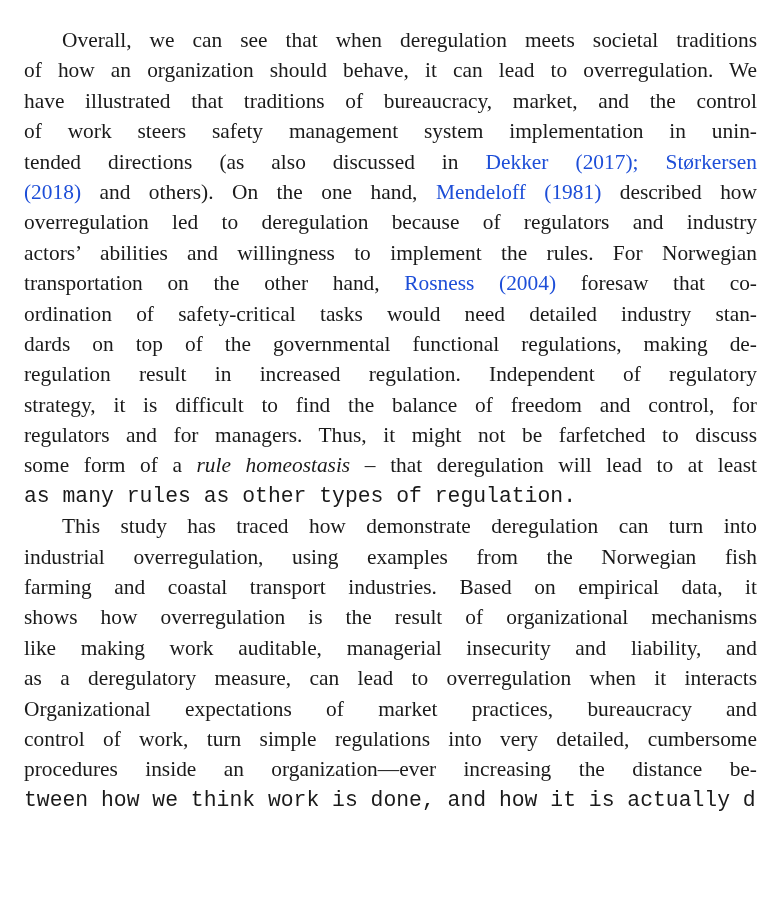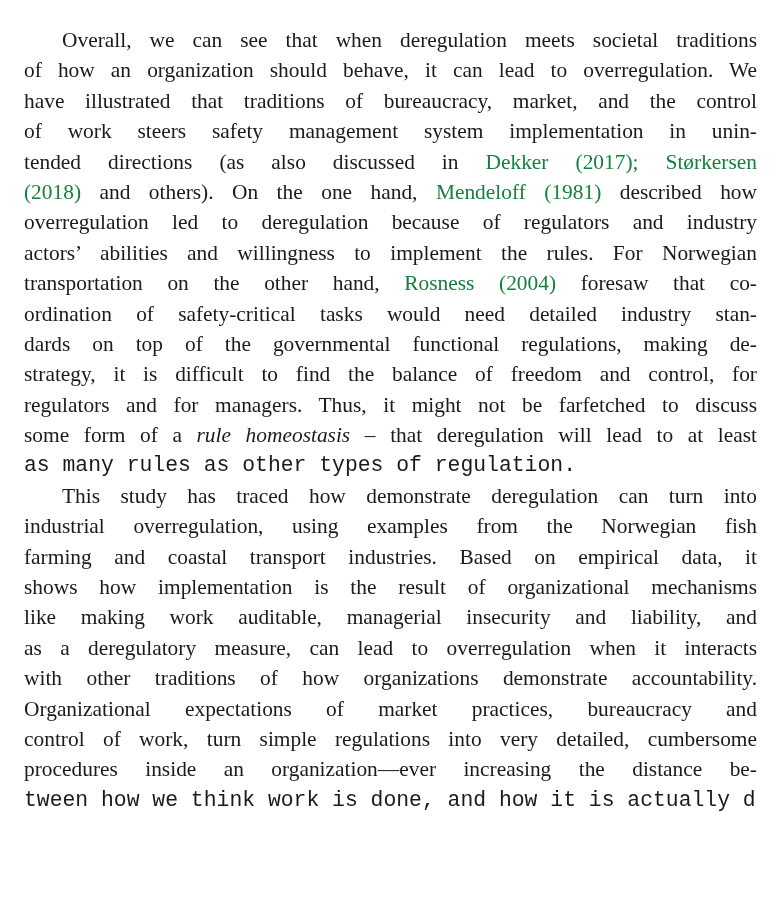--- a/index.html
+++ b/index.html
@@ -31,21 +31,21 @@
     overflow: hidden;
   }
   .line.last {
     text-align-last: left;
     font-family: Liberation Mono, monospace;
   }
   .line.indent {
     padding-left: 38px;
   }
   .cite {
-    color: #15803d;
+    color: #1d4ed8;
     cursor: pointer;
   }
   em {
     font-style: italic;
   }
 </style>
 </head>
 <body>
 
 <div class="page">
@@ -55,32 +55,32 @@
     <div class="line">of how an organization should behave, it can lead to overregulation. We</div>
     <div class="line">have illustrated that traditions of bureaucracy, market, and the control</div>
     <div class="line">of work steers safety management system implementation in unin-</div>
     <div class="line"><span>tended directions (as also discussed in </span><span class="cite">Dekker (2017)</span><span class="cite">; </span><span class="cite">Størkersen</span></div>
     <div class="line"><span class="cite">(2018)</span><span> and others). On the one hand, </span><span class="cite">Mendeloff (1981)</span><span> described how</span></div>
     <div class="line">overregulation led to deregulation because of regulators and industry</div>
     <div class="line">actors’ abilities and willingness to implement the rules. For Norwegian</div>
     <div class="line"><span>transportation on the other hand, </span><span class="cite">Rosness (2004)</span><span> foresaw that co-</span></div>
     <div class="line">ordination of safety-critical tasks would need detailed industry stan-</div>
     <div class="line">dards on top of the governmental functional regulations, making de-</div>
+    <div class="line">regulation result in increased regulation. Independent of regulatory</div>
     <div class="line">strategy, it is difficult to find the balance of freedom and control, for</div>
     <div class="line">regulators and for managers. Thus, it might not be farfetched to discuss</div>
     <div class="line"><span>some form of a </span><em>rule homeostasis</em><span> – that deregulation will lead to at least</span></div>
     <div class="line last">as many rules as other types of regulation.</div>
   </div>
 
   <div>
     <div class="line indent">This study has traced how demonstrate deregulation can turn into</div>
     <div class="line">industrial overregulation, using examples from the Norwegian fish</div>
     <div class="line">farming and coastal transport industries. Based on empirical data, it</div>
-    <div class="line">shows how implementation is the result of organizational mechanisms</div>
+    <div class="line">shows how overregulation is the result of organizational mechanisms</div>
     <div class="line">like making work auditable, managerial insecurity and liability, and</div>
     <div class="line">as a deregulatory measure, can lead to overregulation when it interacts</div>
-    <div class="line">with other traditions of how organizations demonstrate accountability.</div>
     <div class="line">Organizational expectations of market practices, bureaucracy and</div>
     <div class="line">control of work, turn simple regulations into very detailed, cumbersome</div>
     <div class="line">procedures inside an organization—ever increasing the distance be-</div>
     <div class="line last">tween how we think work is done, and how it is actually done.</div>
   </div>
 </div>
 
 </body></html>

